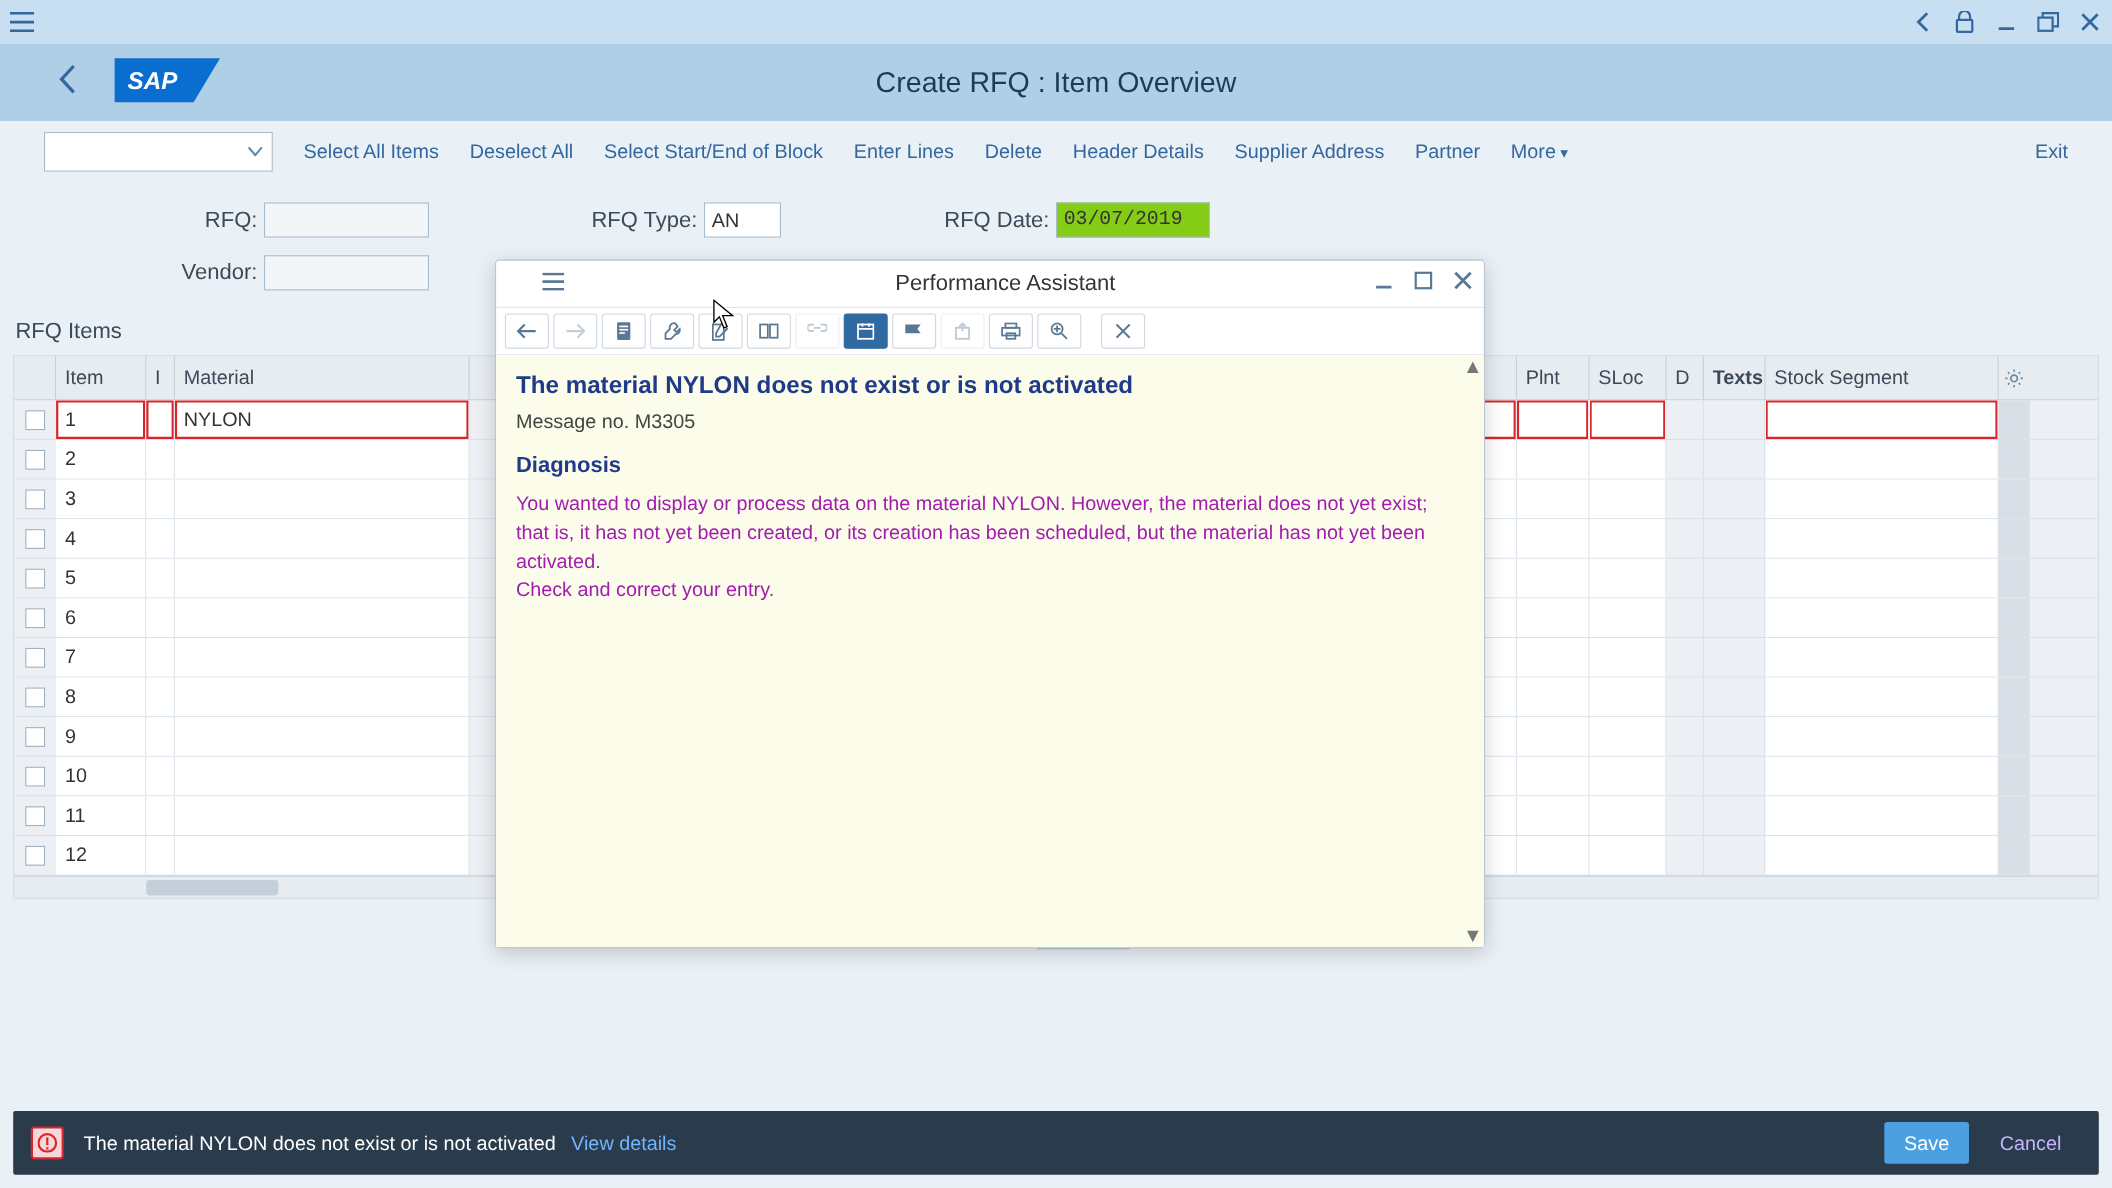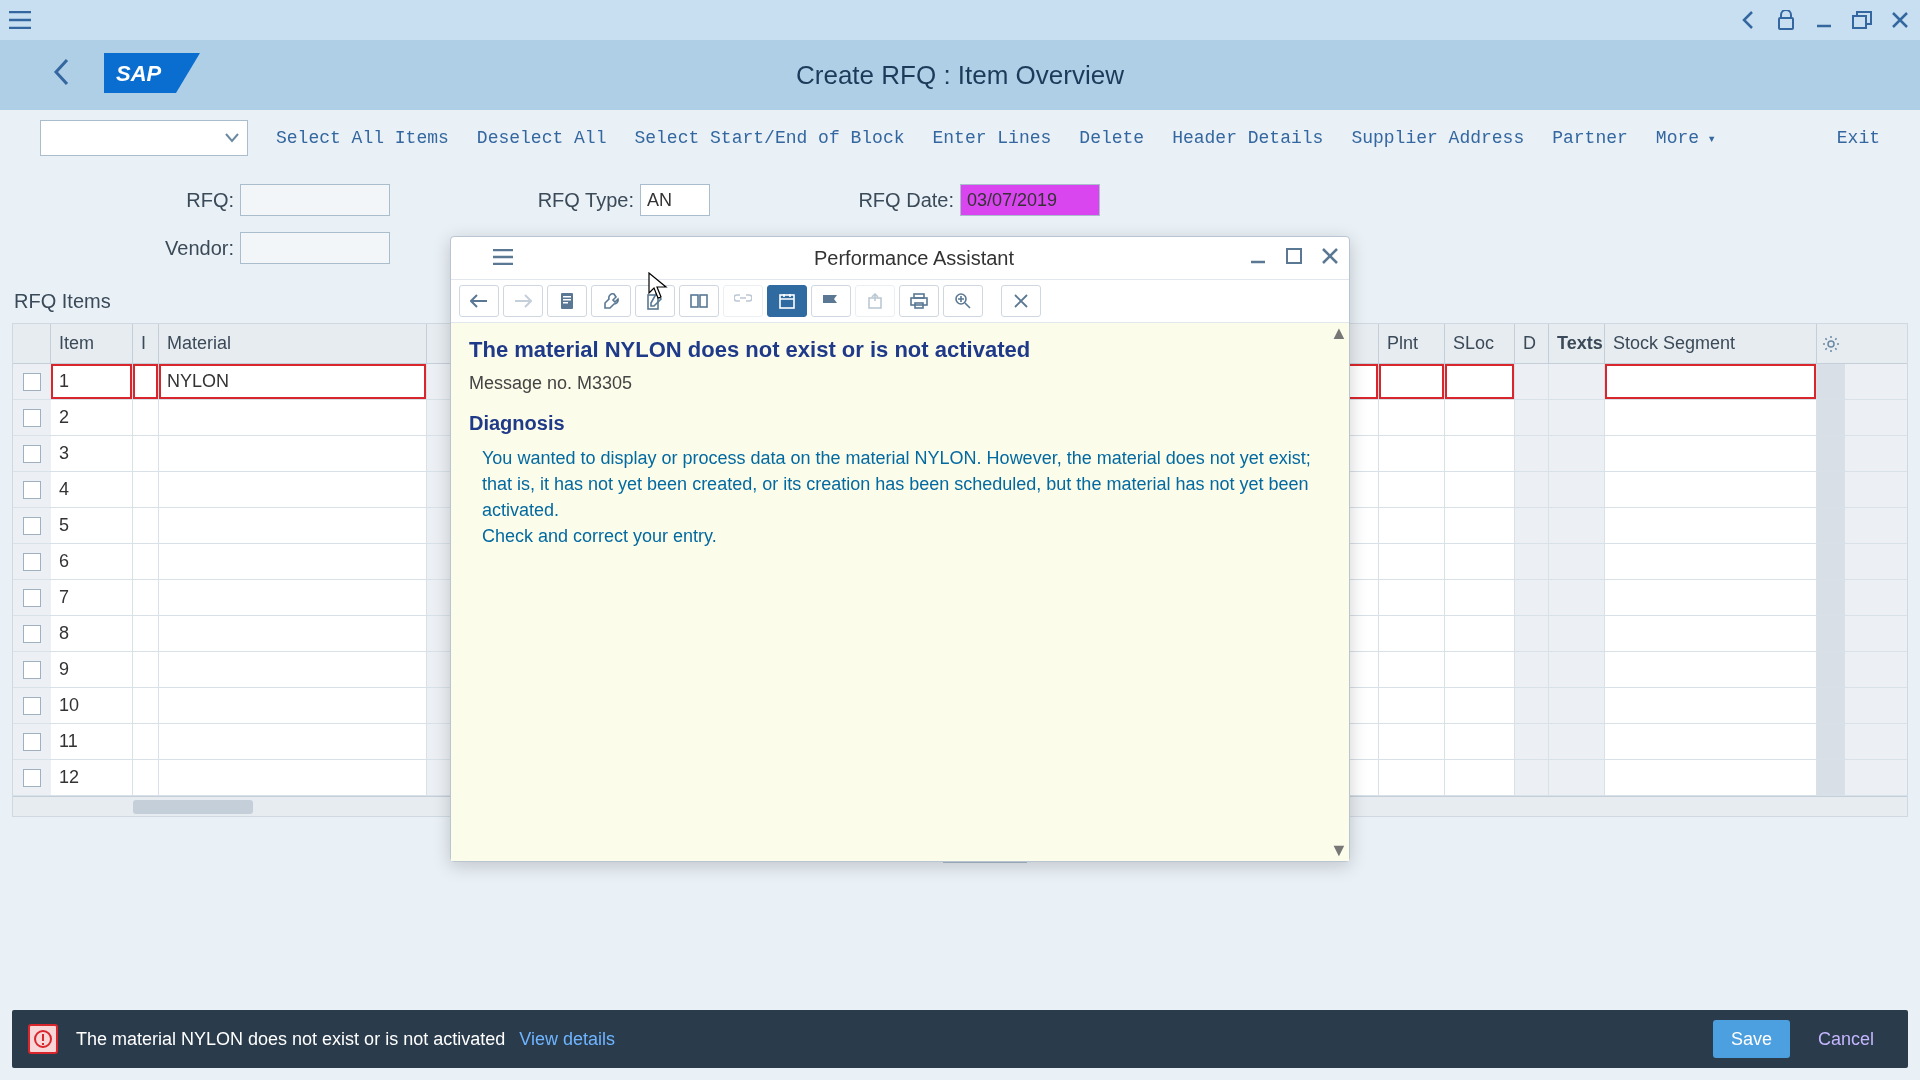--- a/index.html
+++ b/index.html
@@ -13,31 +13,31 @@
   
   
   .header-bar { height:70px; background:#afcfe6; display:flex; align-items:center; position:relative;}
   .header-back { margin-left:52px; color:#34679f; font-size:28px; cursor:pointer;}
   .sap-logo { margin-left:32px; display:inline-block;}
   .header-title { position:absolute; left:50%; transform:translateX(-50%); font-size:26px; color:#1c3b5a;}
   
   
   .toolbar { height:56px; display:flex; align-items:center; gap:28px; padding-left:40px; padding-right:40px;}
   .toolbar .combo { width:208px; height:36px; border:1px solid #a9bdcd; background:#fff; display:flex; align-items:center; justify-content:flex-end; padding-right:8px; color:#6a89a2;}
-  .toolbar .tb-item { color:#34679f; cursor:pointer; white-space:nowrap;font-family:Liberation Mono, monospace;}
+  .toolbar .tb-item { color:#34679f; cursor:pointer; white-space:nowrap;}
   .toolbar .more::after { content:" \25BE"; font-size:14px;}
   .toolbar .spacer { flex:1;}
   
   
   .form-area { padding:10px 40px 0 40px;}
   .form-row { display:flex; align-items:center; height:48px; }
   .form-label { width:200px; text-align:right; color:#3b4a58; font-size:20px; padding-right:6px;}
   .form-input { height:32px; border:1px solid #a9bdcd; background:#f3f6f9; width:150px;}
   .form-input.wide { width:150px;}
-  .form-input.date { background:#d946ef; padding-left:6px; display:flex; align-items:center;}
+  .form-input.date { background:#84cc16; padding-left:6px; display:flex; align-items:center;font-family:Liberation Mono, monospace;}
   
   
   .section-title { padding:18px 0 10px 14px; font-size:20px; color:#3b4a58;}
   .table-wrap { margin:0 12px; border:1px solid #d0d9e2; background:#e7ecf1; position:relative;}
   .hdr-row { display:flex; height:40px; background:#e7ecf1; border-bottom:1px solid #c5cfd9;text-align:center;}
   .hdr-cell { border-right:1px solid #c5cfd9; display:flex; align-items:center; padding-left:8px; color:#3b4a58; font-size:18px;}
   .sel-hdr { width:38px;}
   .c-item { width:82px;}
   .c-i { width:26px;}
   .c-mat { width:268px;}
@@ -80,21 +80,21 @@
   .dialog-title .dmenu { position:absolute; left:14px; color:#5a7894;}
   .dialog-title .dctrls { position:absolute; right:10px; display:flex; gap:18px; color:#5a7894;}
   .dialog-tb { height:44px; border-top:1px solid #e1e7ed; border-bottom:1px solid #e1e7ed; display:flex; align-items:center; padding:0 8px; gap:4px;}
   .dialog-tb .dbtn { width:40px; height:32px; border:1px solid #cfd8e1; border-radius:3px; display:flex; align-items:center; justify-content:center; color:#5a7894; cursor:pointer; background:#fff;}
   .dialog-tb .dbtn.active { background:#2f6aa0; color:#fff; border-color:#2f6aa0;}
   .dialog-tb .dbtn.gap { margin-left:14px;}
   .dialog-body { background:#fbfce9; height:calc(100% - 86px); padding:14px 18px; position:relative; overflow:hidden;}
   .dialog-body h3.err { color:#203a8a; font-size:22px; font-weight:bold; margin-bottom:10px;}
   .dialog-body .msgno { color:#444; margin-bottom:18px;}
   .dialog-body h4 { color:#203a8a; font-size:20px; font-weight:bold; margin:8px 0 10px;}
-  .dialog-body p { color:#0369a1; line-height:1.45; max-width:840px;margin-left:13px;}
+  .dialog-body p { color:#a21caf; line-height:1.45; max-width:840px;}
   .dialog-body .vscroll { position:absolute; right:2px; top:0; bottom:0; width:16px; display:flex; flex-direction:column; justify-content:space-between; align-items:center; color:#777;}
   
   .cursor { position:absolute; left:648px; top:272px; z-index:50; pointer-events:none;}
   .cursor svg { width:20px; height:28px;}
 
   .dialog-body .grip { position:absolute; top:-8px; left:50%; transform:translateX(-50%); color:#bbb; font-size:10px; letter-spacing:1px;}
 </style>
 </head>
 <body>
 

